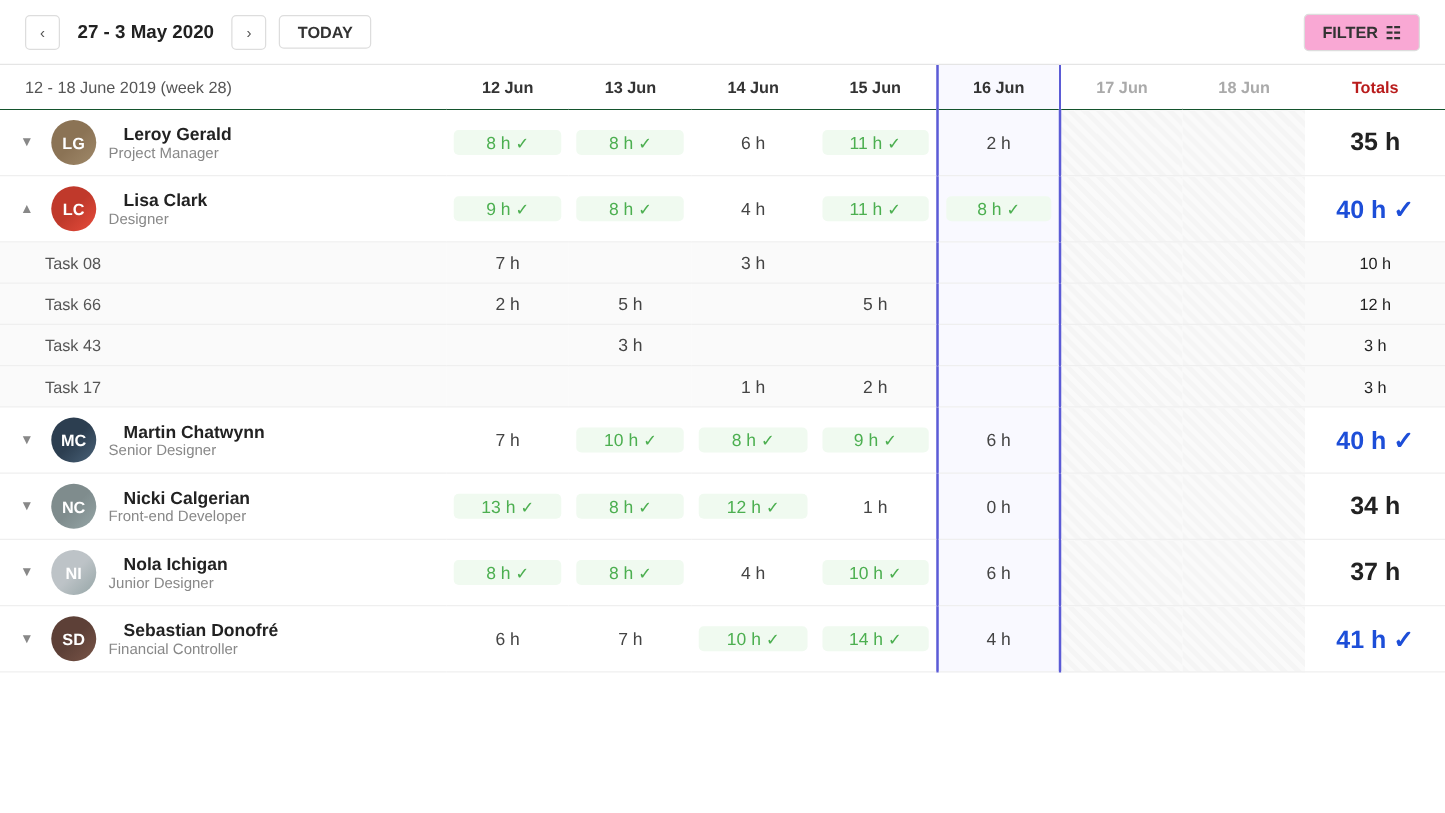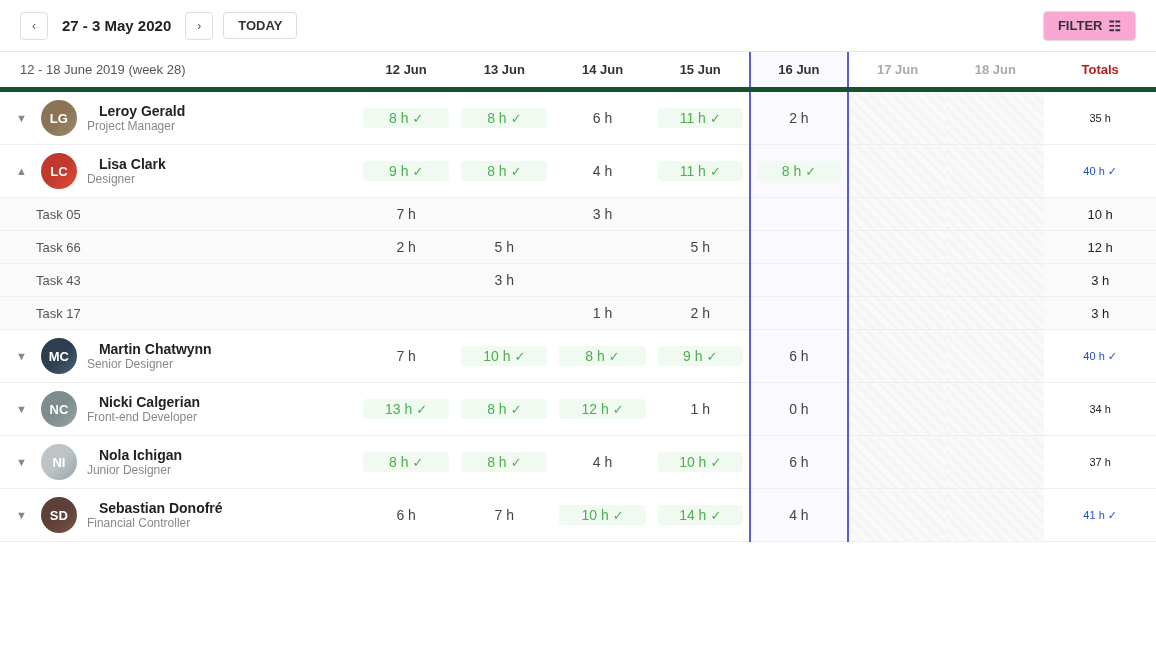--- a/index.html
+++ b/index.html
@@ -28,21 +28,21 @@
     .filter-icon { font-size: 14px; }
 
     .grid-container { overflow: auto; height: calc(650px - 52px); }
 
     table { width: 100%; border-collapse: collapse; table-layout: fixed; }
     col.name-col { width: 320px; }
     col.day-col { width: 88px; }
     col.totals-col { width: 100px; }
 
     thead th {
-      background: #fff; border-bottom: 5px solid #14532d;
+      background: #fff; border-bottom: 1px solid #14532d;
       font-size: 13px; font-weight: 600; color: #333; text-align: center;
       padding: 10px 6px; position: sticky; top: 0; z-index: 10;
     }
     thead th.name-header { text-align: left; padding-left: 20px; font-size: 13px; font-weight: 500; color: #555; }
     thead th.weekend { color: #aaa; }
     thead th.today-col { border-left: 2px solid #5b5bd6; border-right: 2px solid #5b5bd6; background: #f9f9ff; }
     thead th.totals-header { color: #b91c1c; }
 
     tbody tr { border-bottom: 1px solid #efefef; }
     tbody td { padding: 8px 6px; text-align: center; vertical-align: middle; }
@@ -57,21 +57,21 @@
 
     .person-info { display: flex; align-items: center; gap: 10px; }
     .avatar { width: 36px; height: 36px; border-radius: 50%; overflow: hidden; background: #ccc; flex-shrink: 0; display: flex; align-items: center; justify-content: center; font-weight: 700; font-size: 13px; color: #fff; }
     .person-name { font-weight: 600; font-size: 14px; color: #222; padding-left: 12px; }
     .person-role { font-size: 12px; color: #888; }
     .collapse-btn { background: none; border: none; cursor: pointer; color: #888; font-size: 11px; margin-right: 4px; }
 
     .hours { font-size: 14px; color: #444; }
     .hours-green { color: #4caf50; font-weight: 500; }
     .check { color: #4caf50; margin-left: 2px; font-size: 13px; }
-    .totals-cell { font-weight: 400; font-size: 11px; color: #222; }
+    .totals-cell { font-weight: 700; font-size: 20px; color: #222; }
     .totals-green { color: #1d4ed8; text-align: right; }
 
     .cell-content { display: flex; align-items: center; justify-content: center; gap: 2px; }
     .green-bg { background: #f0faf0; border-radius: 4px; padding: 2px 6px; }
 
     .avatar-leroy { background: linear-gradient(135deg, #8B7355 50%, #a0896a 100%); }
     .avatar-lisa { background: linear-gradient(135deg, #c0392b 50%, #e74c3c 100%); }
     .avatar-martin { background: linear-gradient(135deg, #2c3e50 50%, #4a6278 100%); }
     .avatar-nicki { background: linear-gradient(135deg, #7f8c8d 50%, #95a5a6 100%); }
     .avatar-nola { background: linear-gradient(135deg, #bdc3c7 50%, #95a5a6 100%); }
@@ -189,21 +189,21 @@
             <span class="cell-content green-bg">
               <span class="hours-green">8 h</span>
               <span class="check">✓</span>
             </span>
           </td>
           <td class="weekend-col"></td>
           <td class="weekend-col"></td>
           <td class="totals-cell"><span class="totals-green">40 h ✓</span></td>
         </tr>
         <tr class="task-row">
-          <td class="name-cell">Task 05</td>
+          <td class="name-cell">Task 08</td>
           <td><span class="hours">7 h</span></td>
           <td></td>
           <td><span class="hours">3 h</span></td>
           <td></td>
           <td class="today-col"></td>
           <td class="weekend-col"></td>
           <td class="weekend-col"></td>
           <td class="totals-cell" style="font-weight: 400; font-size: 13px;">10 h</td>
         </tr>
         <tr class="task-row">

